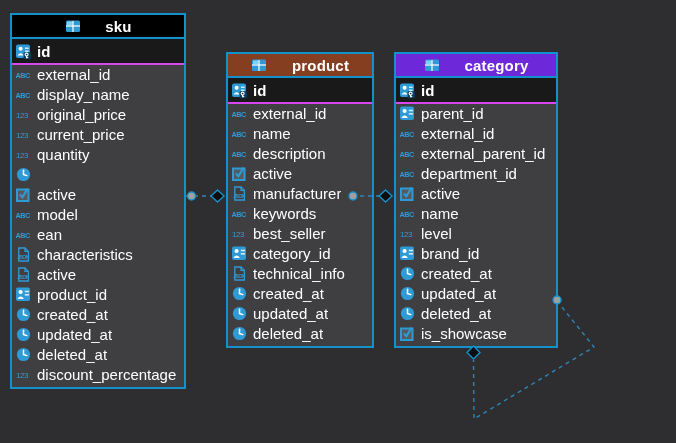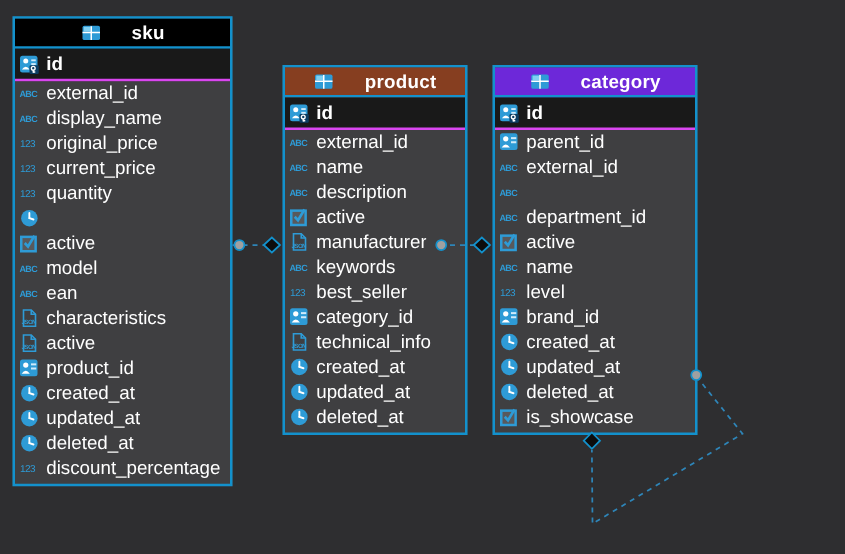--- a/index.html
+++ b/index.html
@@ -434,20 +434,21 @@
 </span>
     <span class="lbl col-label">external_id</span>
   </div>
 
   <div class="col-row">
     <span class="icon col-icon">
   <svg width="17" height="17" viewBox="0 0 17 17">
     <text x="0.5" y="11.5" font-family="Liberation Sans, sans-serif" font-size="7.2" font-weight="bold" fill="#2e9bd6" letter-spacing="-0.4">ABC</text>
   </svg>
 </span>
+    <span class="lbl col-label">external_parent_id</span>
   </div>
 
   <div class="col-row">
     <span class="icon col-icon">
   <svg width="17" height="17" viewBox="0 0 17 17">
     <text x="0.5" y="11.5" font-family="Liberation Sans, sans-serif" font-size="7.2" font-weight="bold" fill="#2e9bd6" letter-spacing="-0.4">ABC</text>
   </svg>
 </span>
     <span class="lbl col-label">department_id</span>
   </div>

